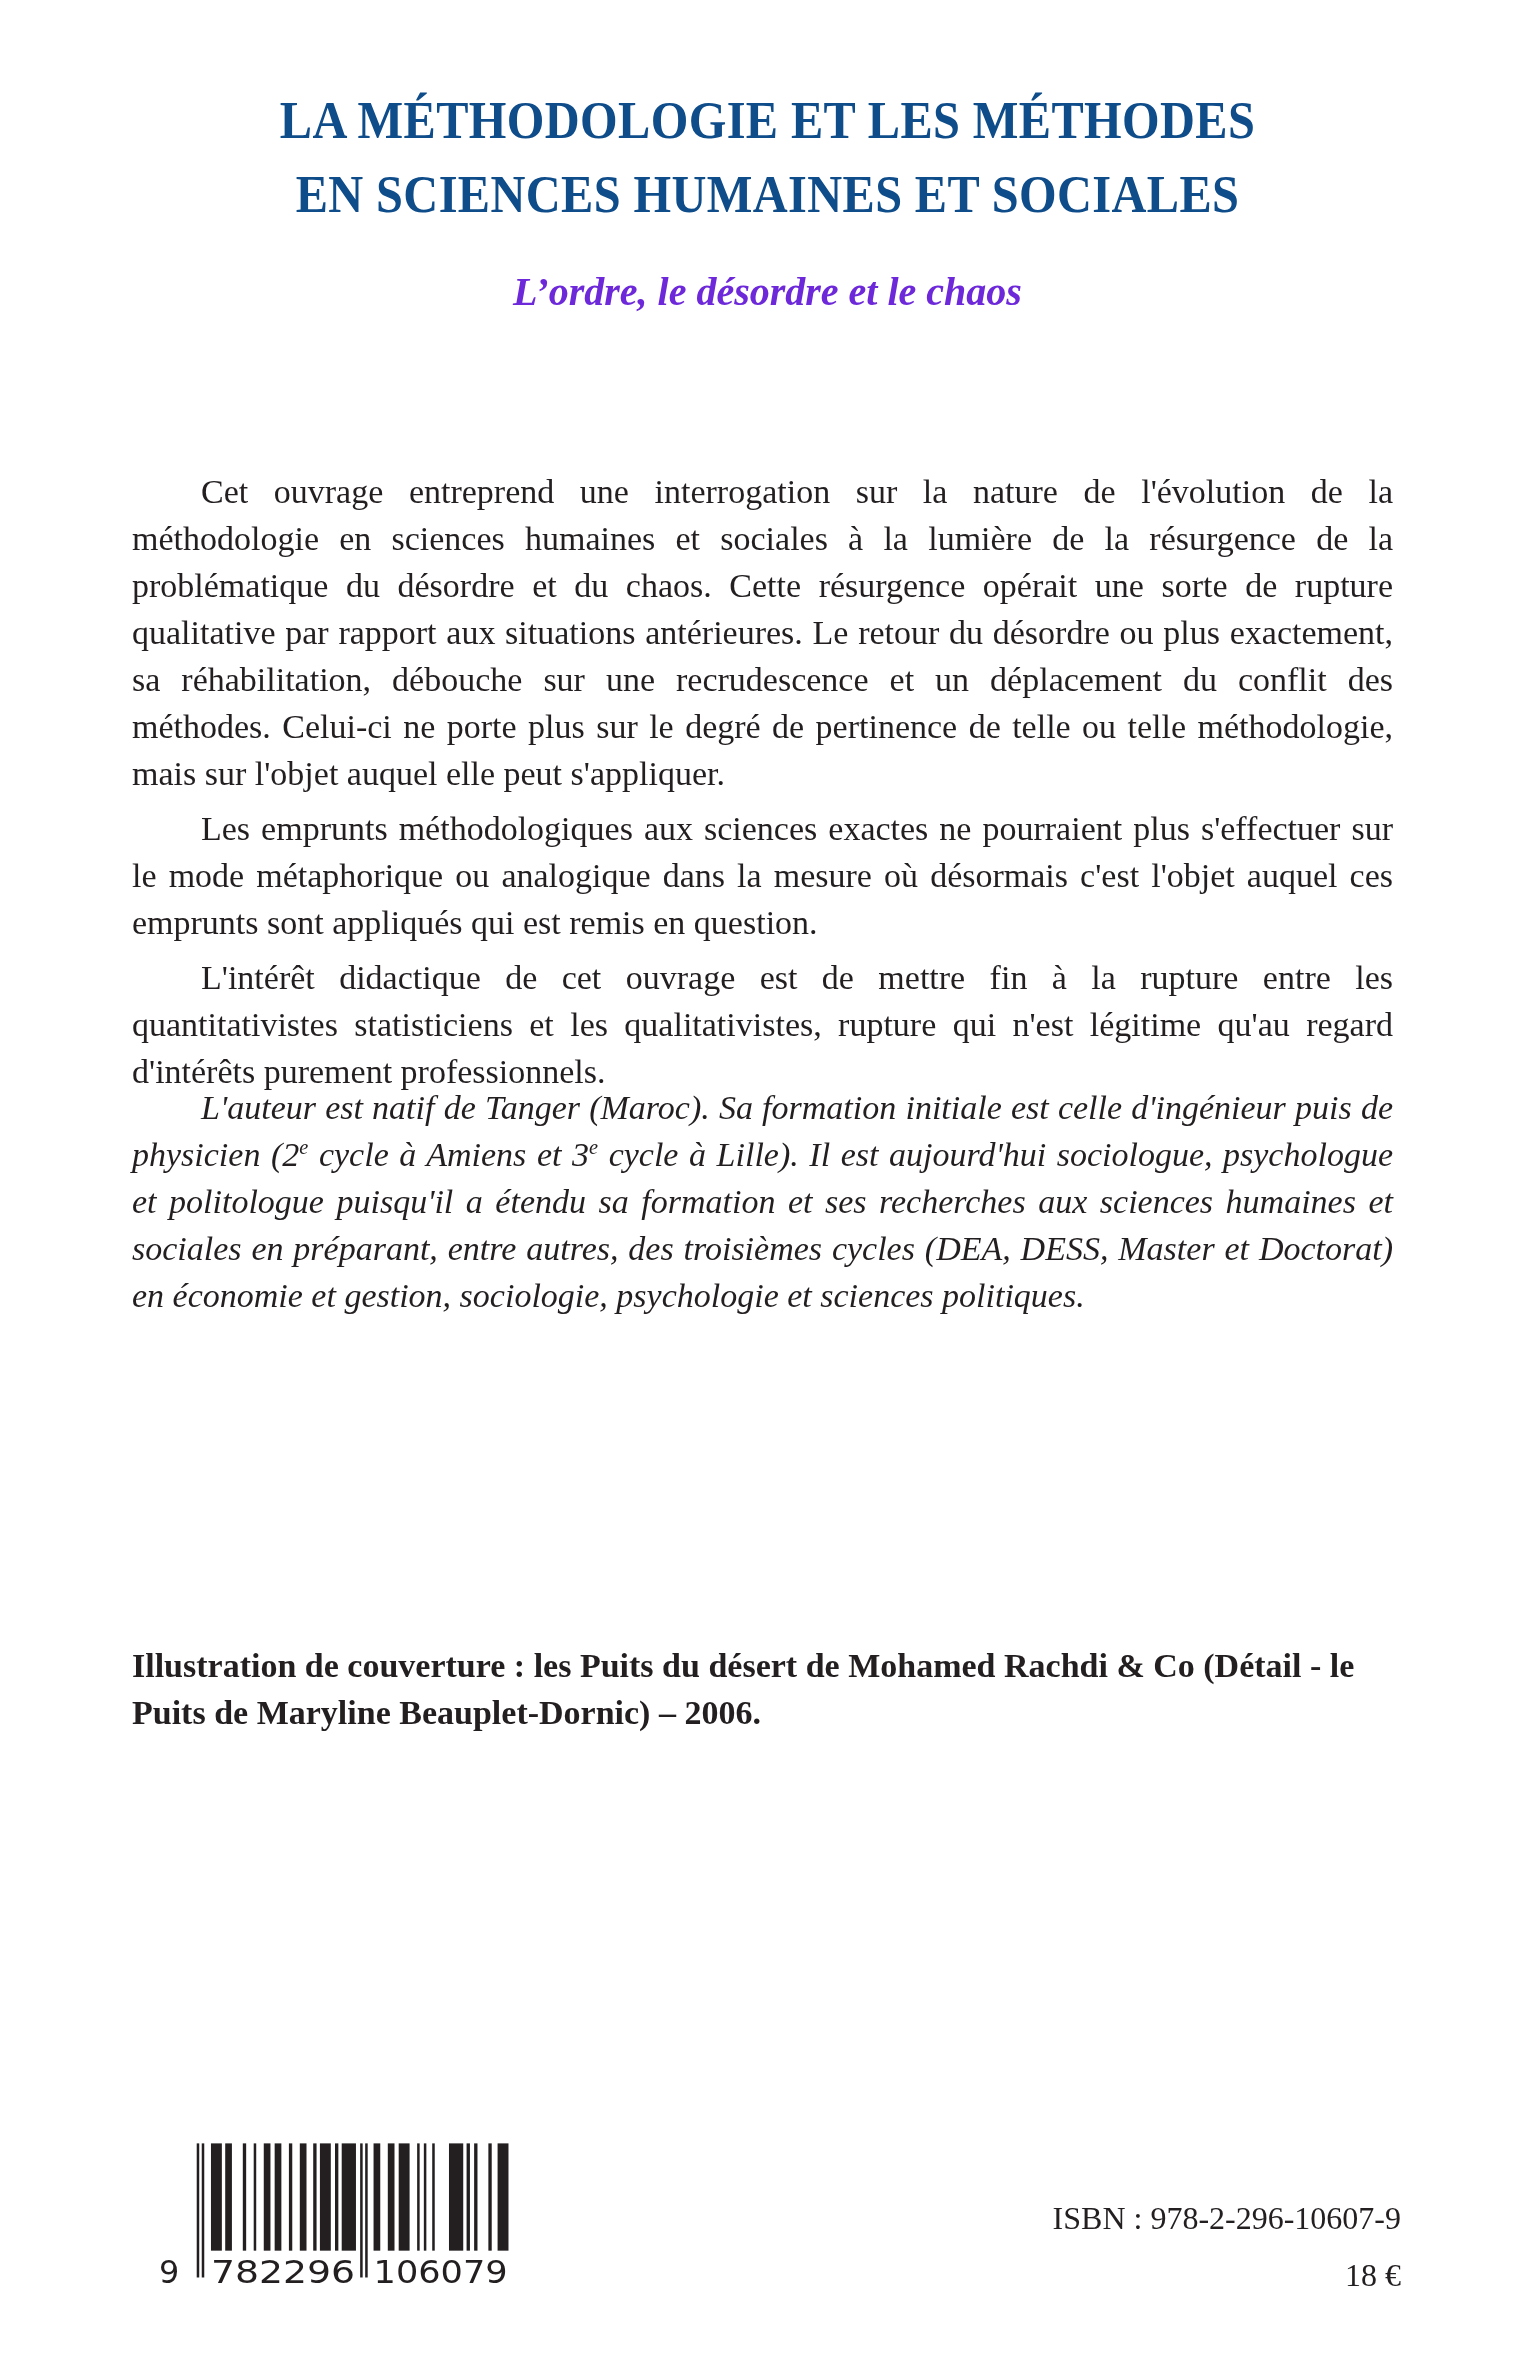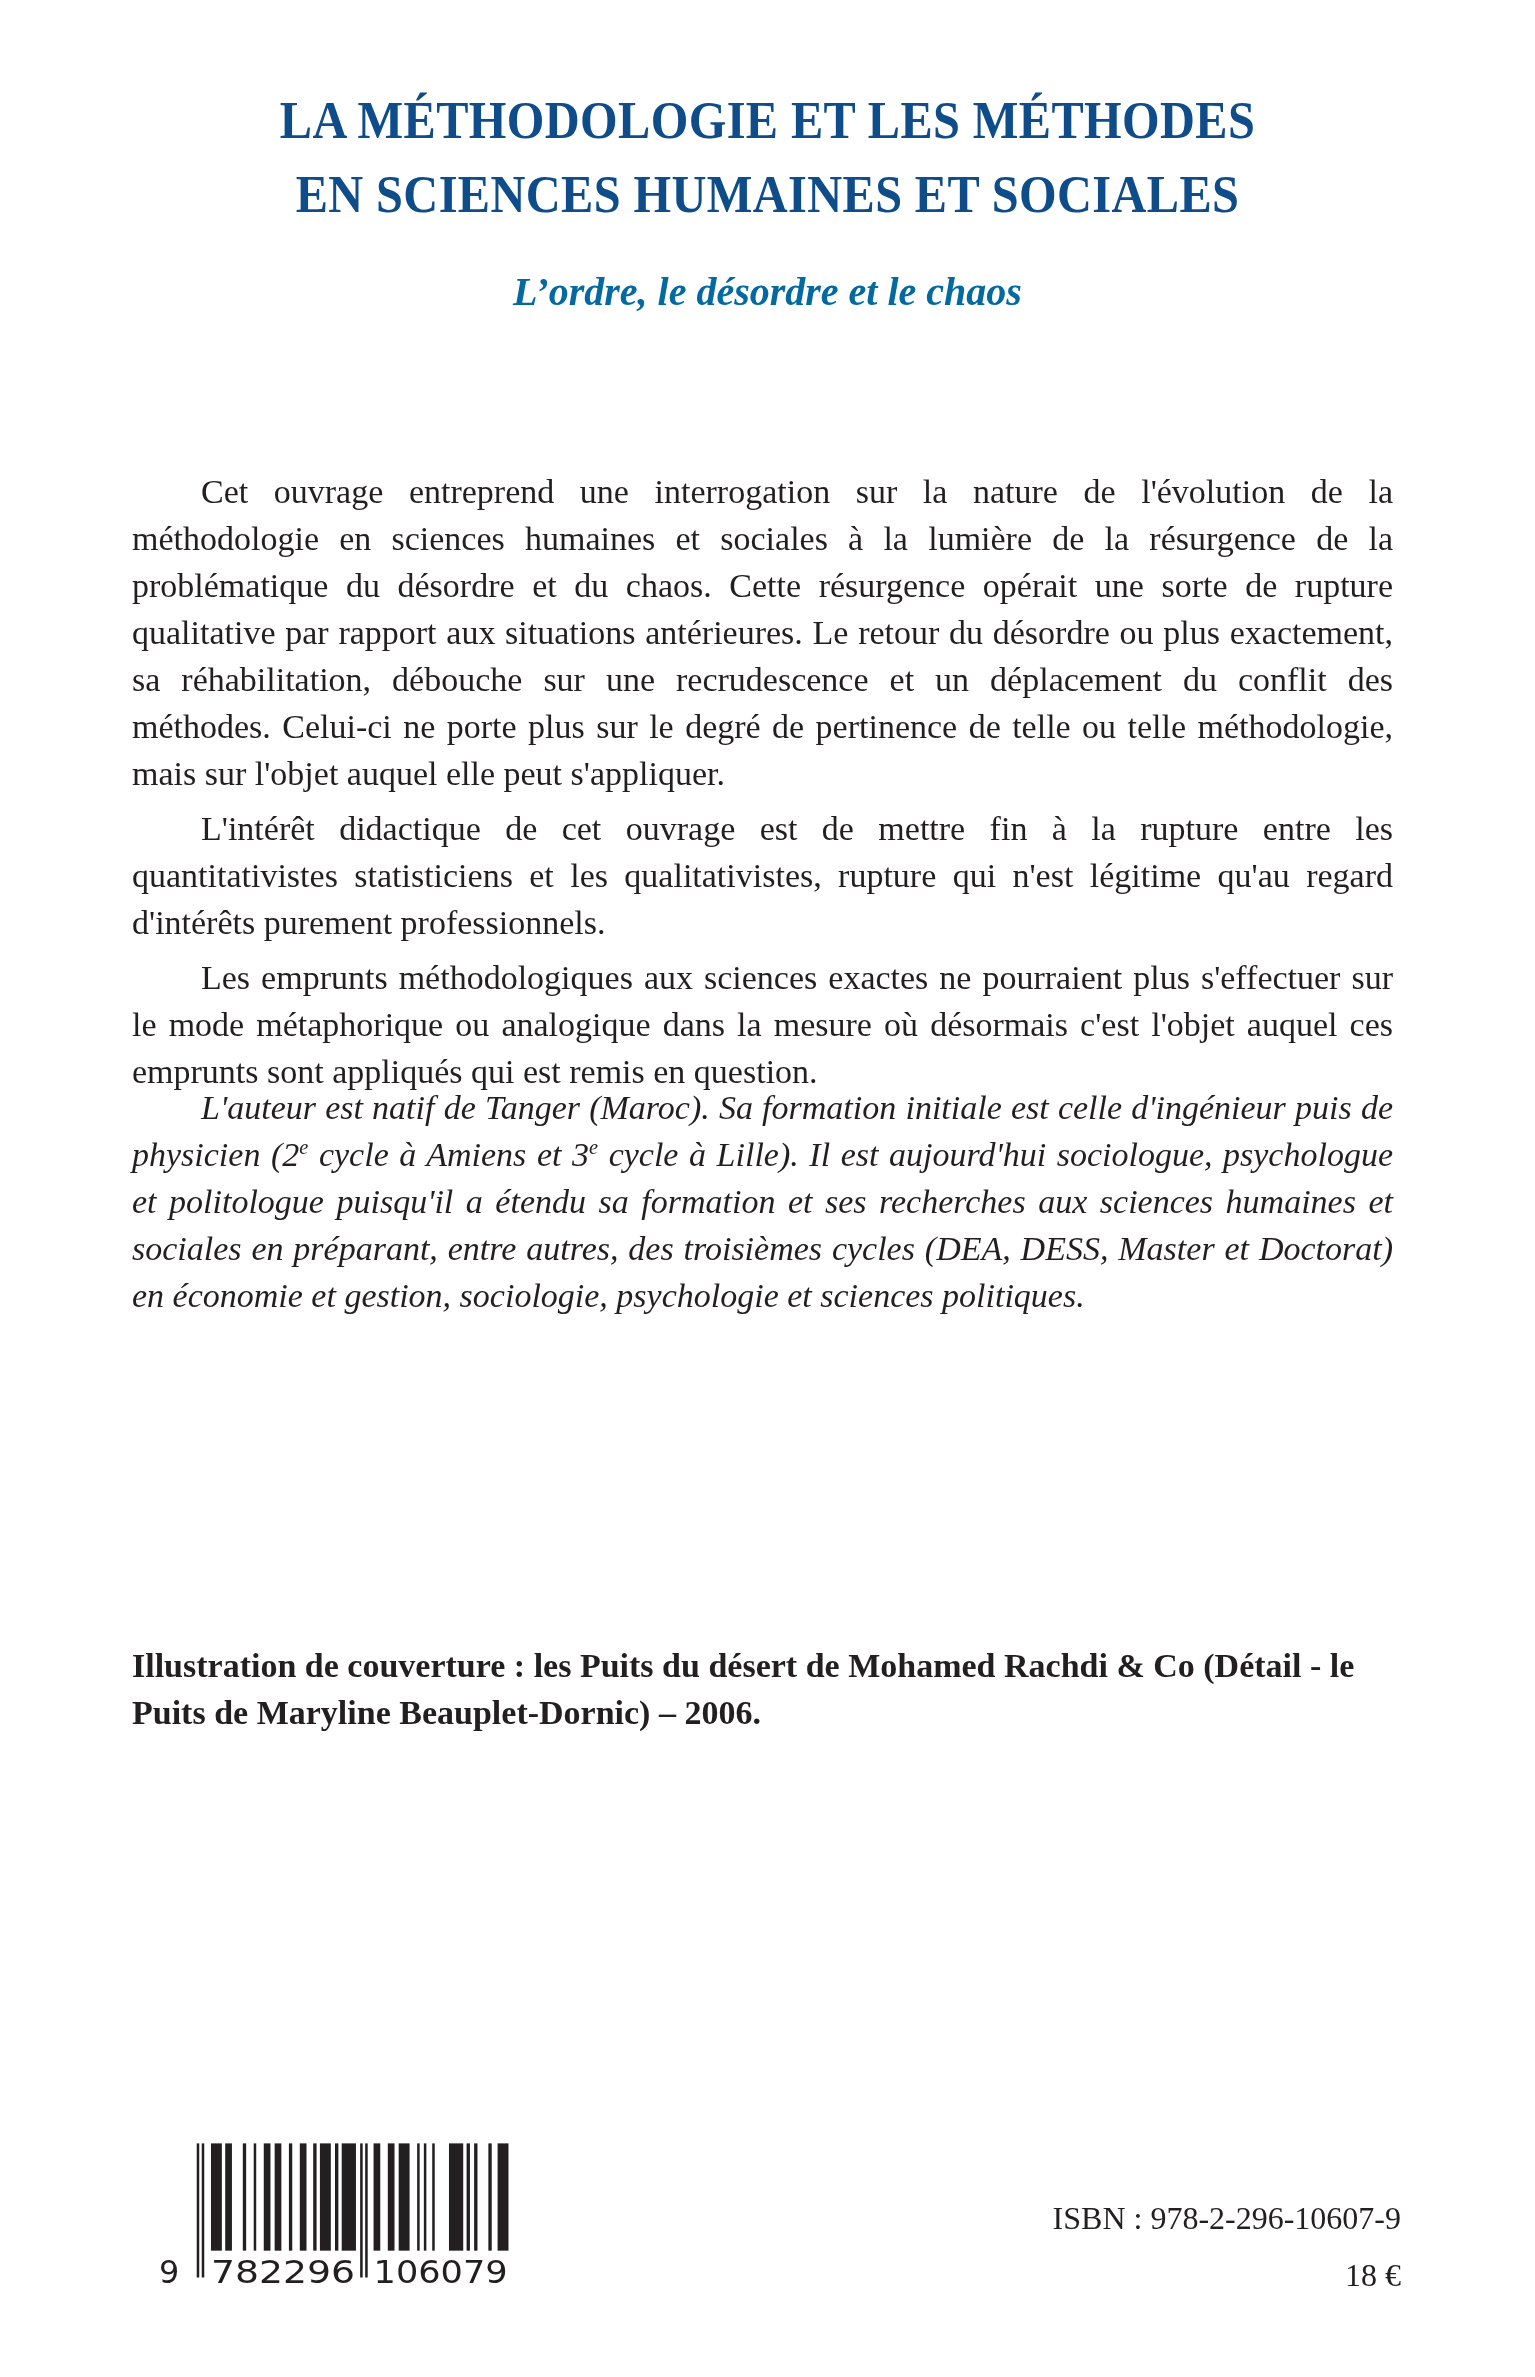--- a/index.html
+++ b/index.html
@@ -11,21 +11,21 @@
   .title {
     position: absolute; left: 0; width: 1535px; top: 84px;
     text-align: center; color: #0f4c8a; font-weight: bold;
     font-size: 52px; line-height: 74px; letter-spacing: 0.4px;
     transform: scaleX(0.93); transform-origin: center top;
   }
   .title div { white-space: nowrap; }
   .subtitle {
     position: absolute; left: 0; width: 1535px; top: 267px;
     text-align: center; font-style: italic; font-weight: bold;
-    font-size: 40px; line-height: 50px; color: #0369a1;
+    font-size: 40px; line-height: 50px; color: #6d28d9;
   }
   .block {
     position: absolute; left: 124px; width: 1277px;
     font-size: 34px; line-height: 47px; text-align: justify;
     text-align-last: left;
   }
   .block p { margin: 8px; text-indent: 69px; }
   .summary { top: 460px; }
   .author { top: 1076px; font-style: italic; }
   .credit { top: 1634px; font-size: 34px; line-height: 47px; text-align: left; }
@@ -50,22 +50,22 @@
 
 <div class="title">
   <div>LA MÉTHODOLOGIE ET LES MÉTHODES</div>
   <div>EN SCIENCES HUMAINES ET SOCIALES</div>
 </div>
 
 <div class="subtitle">L’ordre, le désordre et le chaos</div>
 
 <div class="block summary">
   <p>Cet ouvrage entreprend une interrogation sur la nature de l'évolution de la méthodologie en sciences humaines et sociales à la lumière de la résurgence de la problématique du désordre et du chaos. Cette résurgence opérait une sorte de rupture qualitative par rapport aux situations antérieures. Le retour du désordre ou plus exactement, sa réhabilitation, débouche sur une recrudescence et un déplacement du conflit des méthodes. Celui-ci ne porte plus sur le degré de pertinence de telle ou telle méthodologie, mais sur l'objet auquel elle peut s'appliquer.</p>
+  <p>Les emprunts méthodologiques aux sciences exactes ne pourraient plus s'effectuer sur le mode métaphorique ou analogique dans la mesure où désormais c'est l'objet auquel ces emprunts sont appliqués qui est remis en question.</p>
   <p>L'intérêt didactique de cet ouvrage est de mettre fin à la rupture entre les quantitativistes statisticiens et les qualitativistes, rupture qui n'est légitime qu'au regard d'intérêts purement professionnels.</p>
-  <p>Les emprunts méthodologiques aux sciences exactes ne pourraient plus s'effectuer sur le mode métaphorique ou analogique dans la mesure où désormais c'est l'objet auquel ces emprunts sont appliqués qui est remis en question.</p>
 </div>
 
 <div class="block author">
   <p><span>L'auteur est natif de Tanger (Maroc). Sa formation initiale est celle d'ingénieur puis de physicien (2</span><sup>e</sup><span> cycle à Amiens et 3</span><sup>e</sup><span> cycle à Lille). Il est aujourd'hui sociologue, psychologue et politologue puisqu'il a étendu sa formation et ses recherches aux sciences humaines et sociales en préparant, entre autres, des troisièmes cycles (DEA, DESS, Master et Doctorat) en économie et gestion, sociologie, psychologie et sciences politiques.</span></p>
 </div>
 
 <div class="block credit">
   <p>Illustration de couverture : les Puits du désert de Mohamed Rachdi &amp; Co (Détail - le Puits de Maryline Beauplet-Dornic) – 2006.</p>
 </div>
 

